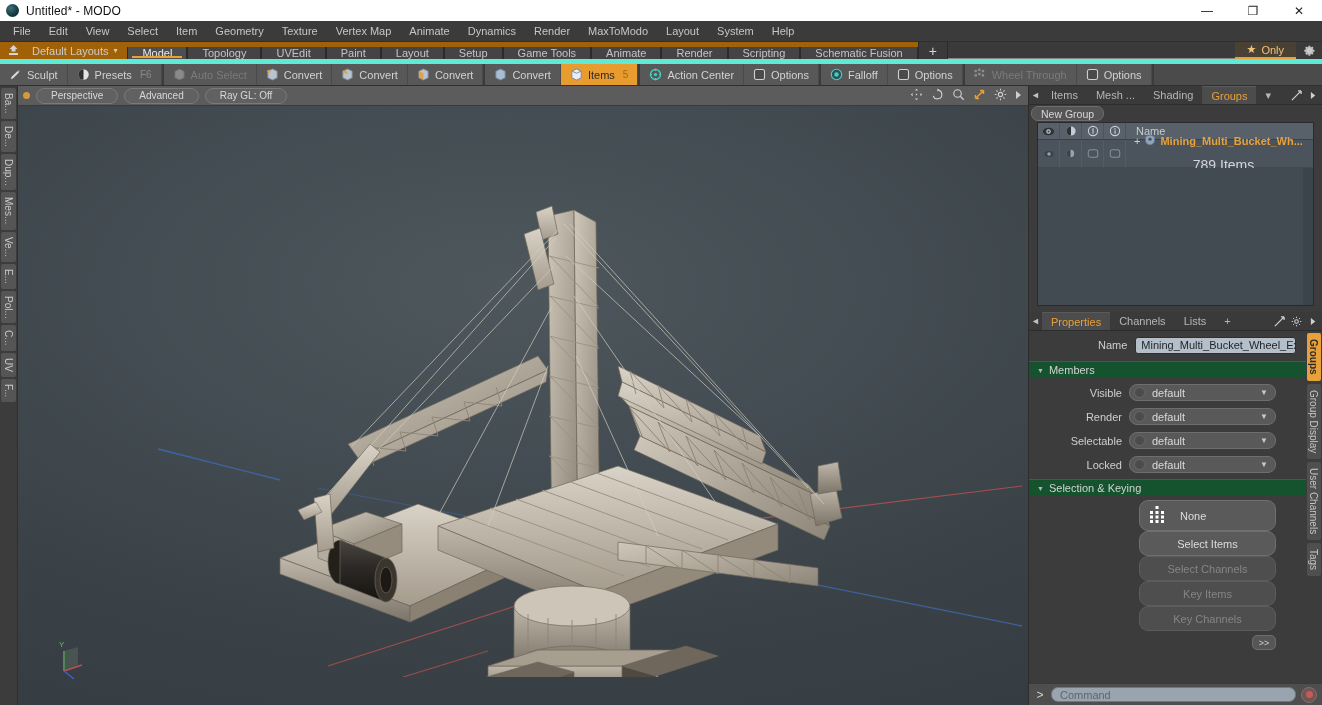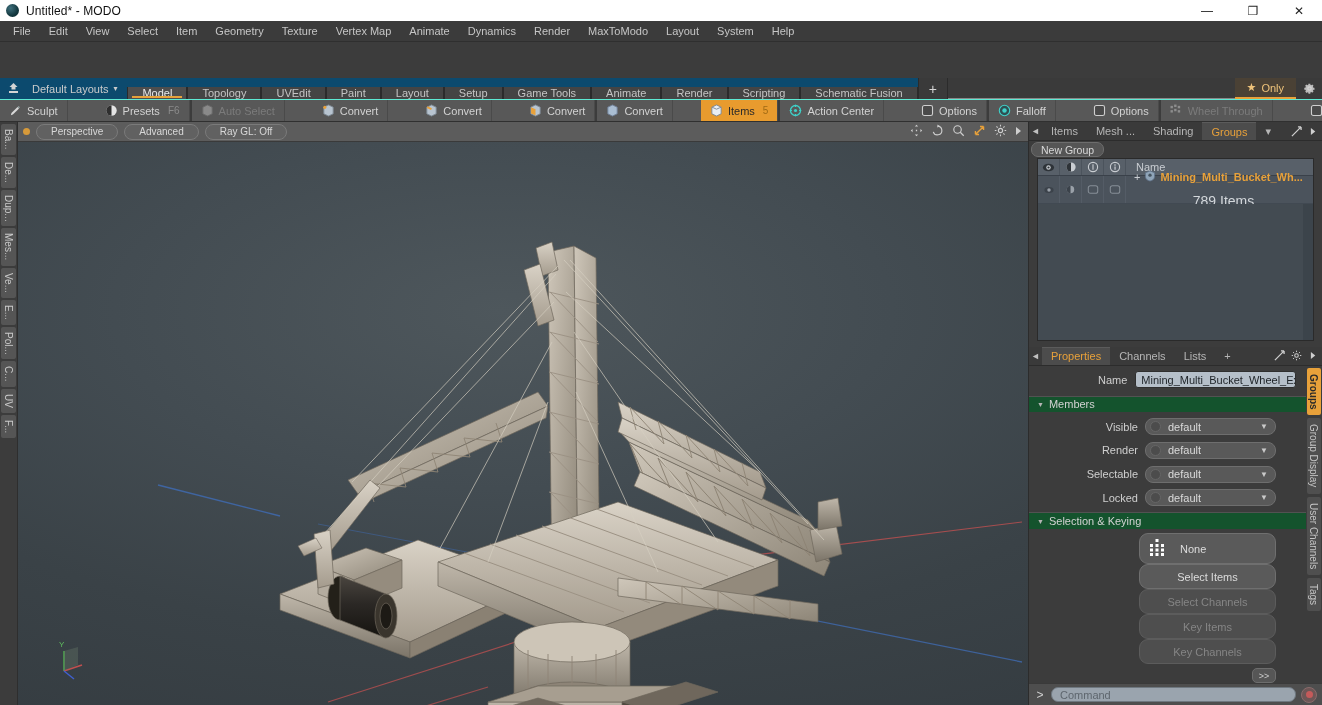--- a/index.html
+++ b/index.html
@@ -36,23 +36,22 @@
     height: 21px; flex: 0 0 21px; background: #3b3b3b; display: flex; align-items: center;
     border-bottom: 1px solid #2f2f2f; padding-left: 4px;
   }
   .menubar .mi {
     padding: 0 9px; height: 21px; line-height: 21px; font-size: 11px; color: #c6c6c6;
     white-space: nowrap;
   }
 
   
   .layoutbar {
-    height: 22px; flex: 0 0 22px; background: #0c4a6e; display: flex; align-items: stretch;
-    border-bottom: 1px solid #5eead4;
-    margin-top: 36px;
+    height: 22px; flex: 0 0 22px; background: #a16207; display: flex; align-items: stretch;
+    border-bottom: 5px solid #5eead4;
   }
   .layoutbar .lb-home {
     width: 26px; display: flex; align-items: center; justify-content: center; color: #cfcfcf;
   }
   .layoutbar .lb-layouts {
     display: flex; align-items: center; padding: 0 10px 0 6px; color: #cbcbcb; font-size: 11px;
     white-space: nowrap;
   }
   .layoutbar .lb-layouts .caret { margin-left: 5px; font-size: 8px; }
   .layoutbar .tabs { display: flex; align-items: flex-end; }
@@ -71,21 +70,21 @@
     display: flex; align-items: center; gap: 5px; padding: 0 12px; background: #4a4135;
     color: #efc37a; font-size: 11px; border-bottom: 2px solid #e8a13a;
   }
   .layoutbar .gear-right { width: 26px; display:flex; align-items:center; justify-content:center; color:#cfcfcf; background:#3a3a3a; }
 
   
   .modebar {
     height: 22px; flex: 0 0 22px; background: #4b4b4b; display: flex; align-items: stretch;
     border-bottom: 1px solid #303030;
   }
-  .modebar .grp { display: flex; align-items: stretch; background: #585858; border-right: 2px solid #3c3c3c; gap: 28px; }
+  .modebar .grp { display: flex; align-items: stretch; background: #585858; border-right: 2px solid #3c3c3c; }
   .modebar .btn {
     display: flex; align-items: center; gap: 5px; padding: 0 9px; font-size: 11px; color: #d2d2d2;
     white-space: nowrap; border-right: 1px solid #4a4a4a;
   }
   .modebar .btn.disabled { color: #7b7b7b; }
   .modebar .btn.sel { background: #e89b2e; color: #2a2a2a; }
   .modebar .btn .key { color: #8a8a8a; font-size: 10px; margin-left: 3px; }
   .modebar .btn.sel .key { color: #a06a14; }
   .modebar .flexgap { flex: 1 1 auto; background: #4b4b4b; }
 
@@ -181,21 +180,21 @@
   .prow .plabel { width: 120px; text-align: right; padding-right: 8px; font-size: 11px; color: #cfcfcf; }
   .namefield {
     flex: 1 1 auto; height: 17px; background: #b5bfc9; border: 1px solid #2f2f2f; border-radius: 3px;
     color: #1d2227; font-size: 11px; display: flex; align-items: center; padding: 0 5px; overflow: hidden;
     white-space: nowrap;
   }
   .section { height: 17px; background: #14532d; display: flex; align-items: center; padding-left: 8px;
     font-size: 11px; color: #d2d2d2; margin-top: 5px; border-top: 1px solid #525252; }
   .section .tri { font-size: 7px; margin-right: 5px; color: #b5b5b5; }
   .dd-row { display: flex; align-items: center; height: 19px; margin-top: 5px; padding-right: 30px; }
-  .dd-row .plabel { width: 116px; text-align: right; padding-right: 7px; font-size: 11px; color: #cfcfcf; }
+  .dd-row .plabel { width: 100px; text-align: right; padding-right: 7px; font-size: 11px; color: #cfcfcf; }
   .dd {
     flex: 1 1 auto; height: 17px; background: #595959; border: 1px solid #6e6e6e; border-radius: 8px;
     display: flex; align-items: center; position: relative; padding-left: 4px;
   }
   .dd .knob { width: 11px; height: 11px; border-radius: 50%; background: #4c4c4c; border:1px solid #666; flex:0 0 11px; }
   .dd .ddval { margin-left: 7px; font-size: 11px; color: #dadada; }
   .dd .ddcaret { position: absolute; right: 7px; font-size: 8px; color: #c9c9c9; }
 
   .btnstack { padding: 4px 30px 0 110px; display: flex; flex-direction: column; gap: 0; }
   .bigbtn {

